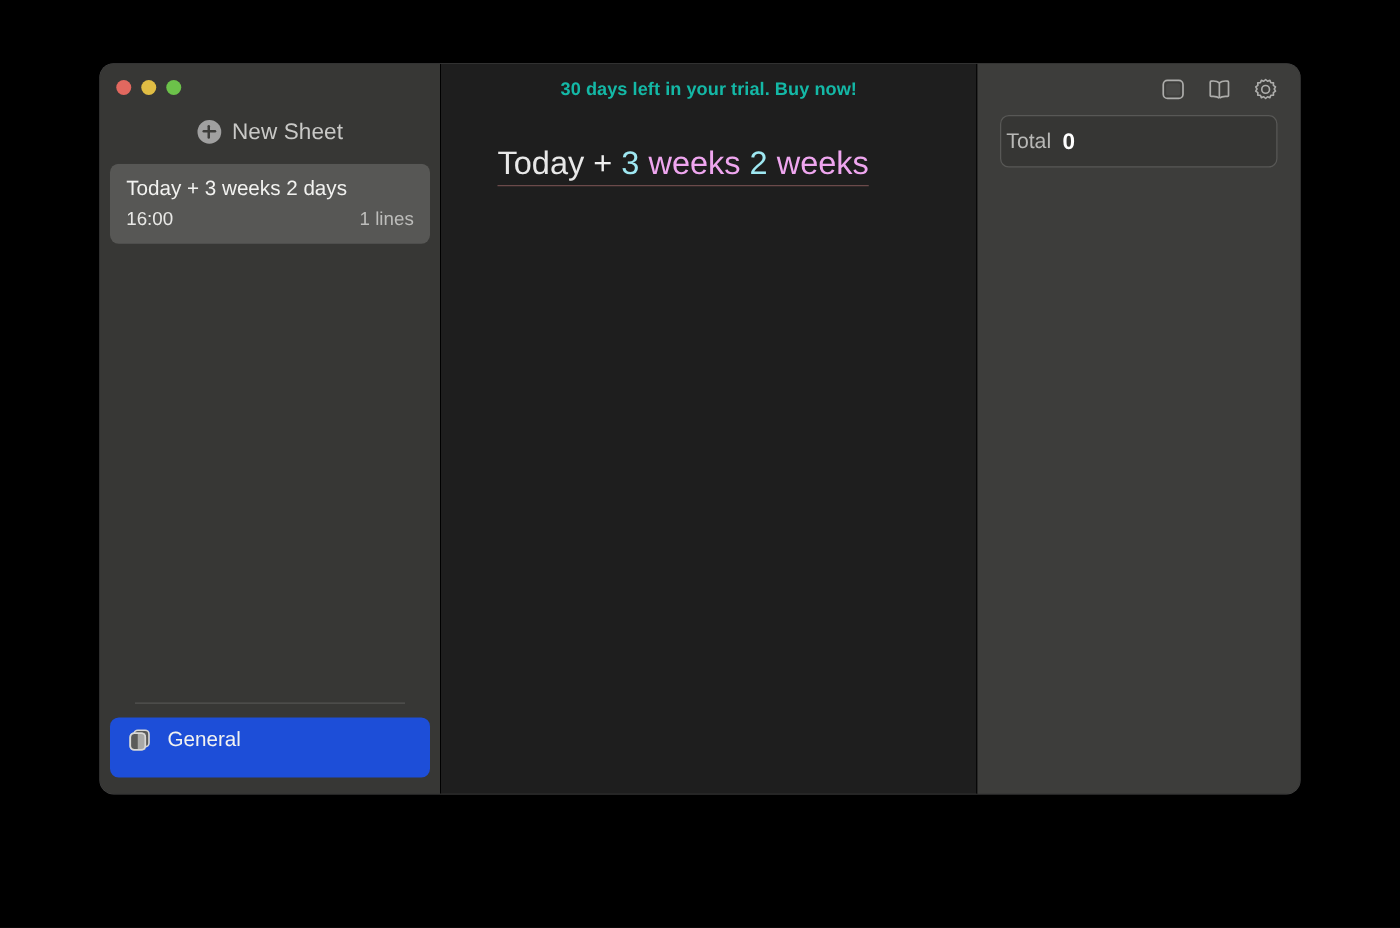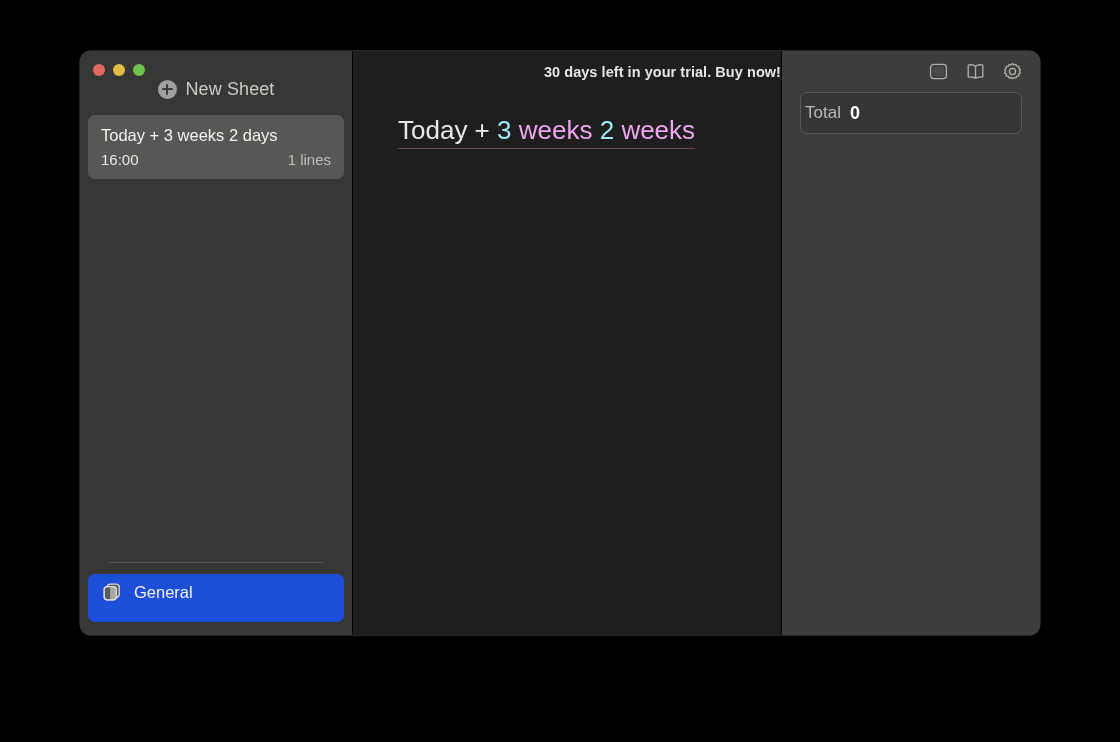--- a/index.html
+++ b/index.html
@@ -63,21 +63,21 @@
   .tl-min    { background: #e0bd44; }
   .tl-max    { background: #6cc24a; }
 
   .newsheet-row {
     height: 52px;
     display: flex;
     align-items: center;
     justify-content: center;
     gap: 9px;
     margin-top: 0px;
-    padding-top: 12px;
+    padding-top: 28px;
     cursor: default;
   }
   .plus-icon {
     width: 19px;
     height: 19px;
     border-radius: 50%;
     background: #a0a0a0;
     position: relative;
     flex: 0 0 19px;
   }
@@ -159,24 +159,24 @@
     background: #1e1e1e;
     position: relative;
     border-right: 1px solid #000000;
     display: flex;
     flex-direction: column;
   }
   .trial-banner {
     height: 41px;
     display: flex;
     align-items: center;
-    justify-content: flex-end;
+    justify-content: center;
     font-size: 14.5px;
     font-weight: bold;
-    color: #e5e5e5;
+    color: #14b8a6;
     letter-spacing: 0.05px;
     cursor: default;
   }
   .expr-area {
     flex: 1 1 auto;
     padding: 23px 0 0 45px;
   }
   .expr-line {
     font-size: 26px;
     line-height: 1.2;

